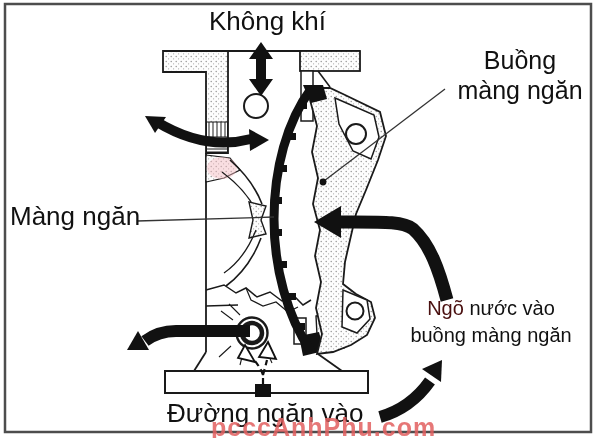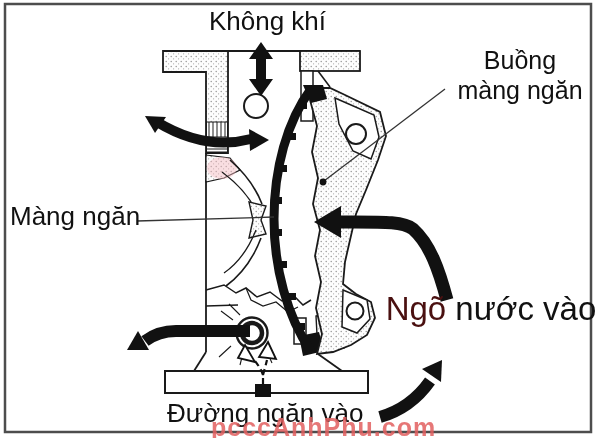--- a/index.html
+++ b/index.html
@@ -10,21 +10,21 @@
     font-family:"Liberation Sans","DejaVu Sans",sans-serif;
     color:#111;
     overflow:hidden;
   }
   .stage svg{position:absolute;left:0;top:0;}
   .lbl{position:absolute;color:#111;line-height:1.12;white-space:nowrap;}
   .lbl.center{text-align:center;white-space:normal;}
   #lbl-air{left:185px;top:7px;width:165px;font-size:26px;text-align:center;}
   #lbl-chamber{left:425px;top:45px;width:190px;font-size:25px;line-height:30px;}
   #lbl-diaphragm{left:10px;top:202px;font-size:26px;}
-  #lbl-chamber-inlet{left:385px;top:295px;width:212px;font-size:33px;line-height:27px;}
+  #lbl-chamber-inlet{left:385px;top:295px;width:212px;font-size:20px;line-height:27px;}
   #lbl-water-inlet{left:167px;top:399px;font-size:26px;}
   .accent{color:#4a1010;}
   #watermark{
     left:211px;top:413px;font-size:25px;font-weight:bold;
     color:rgba(226,95,95,0.85);text-decoration:underline;letter-spacing:1px;
   }
 </style>
 </head>
 <body>
 
@@ -159,18 +159,19 @@
 
   <div class="lbl center" id="lbl-chamber">
     <div>Buồng</div>
     <div>màng ngăn</div>
   </div>
 
   <div class="lbl" id="lbl-diaphragm">Màng ngăn</div>
 
   <div class="lbl center" id="lbl-chamber-inlet">
     <div><span class="accent">Ngõ</span><span> nước vào</span></div>
+    <div>buồng màng ngăn</div>
   </div>
 
   <div class="lbl" id="lbl-water-inlet">Đường ngăn vào</div>
 
   <div class="lbl" id="watermark">pcccAnhPhu.com</div>
 </div>
 
 </body></html>

